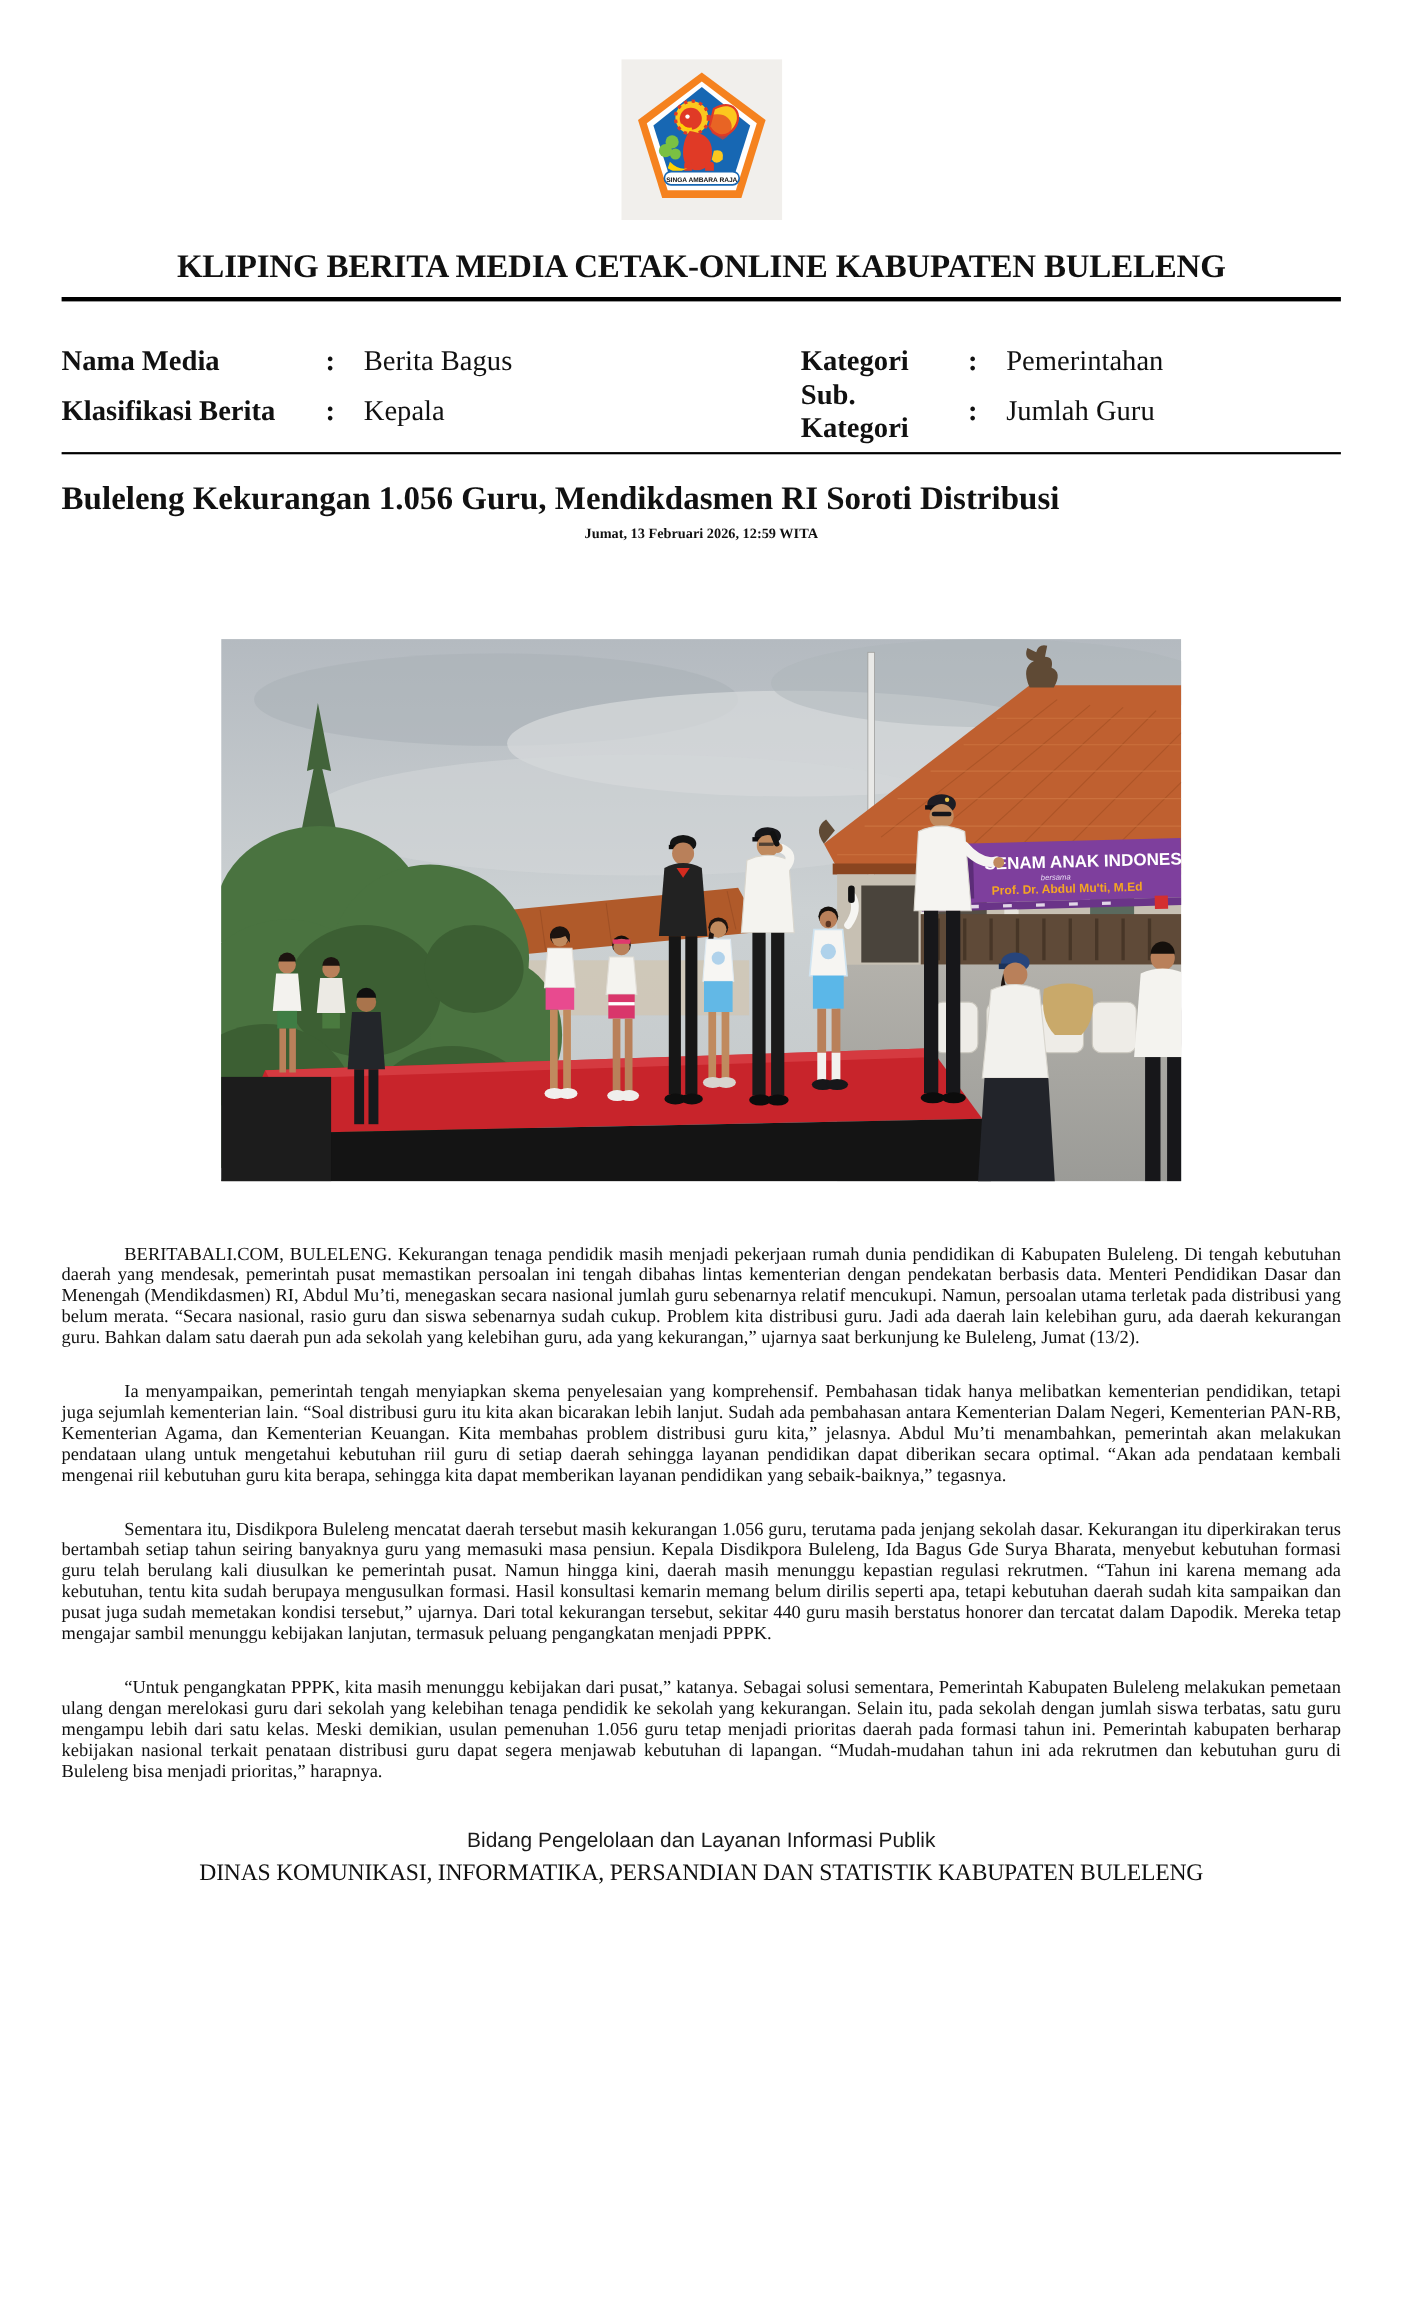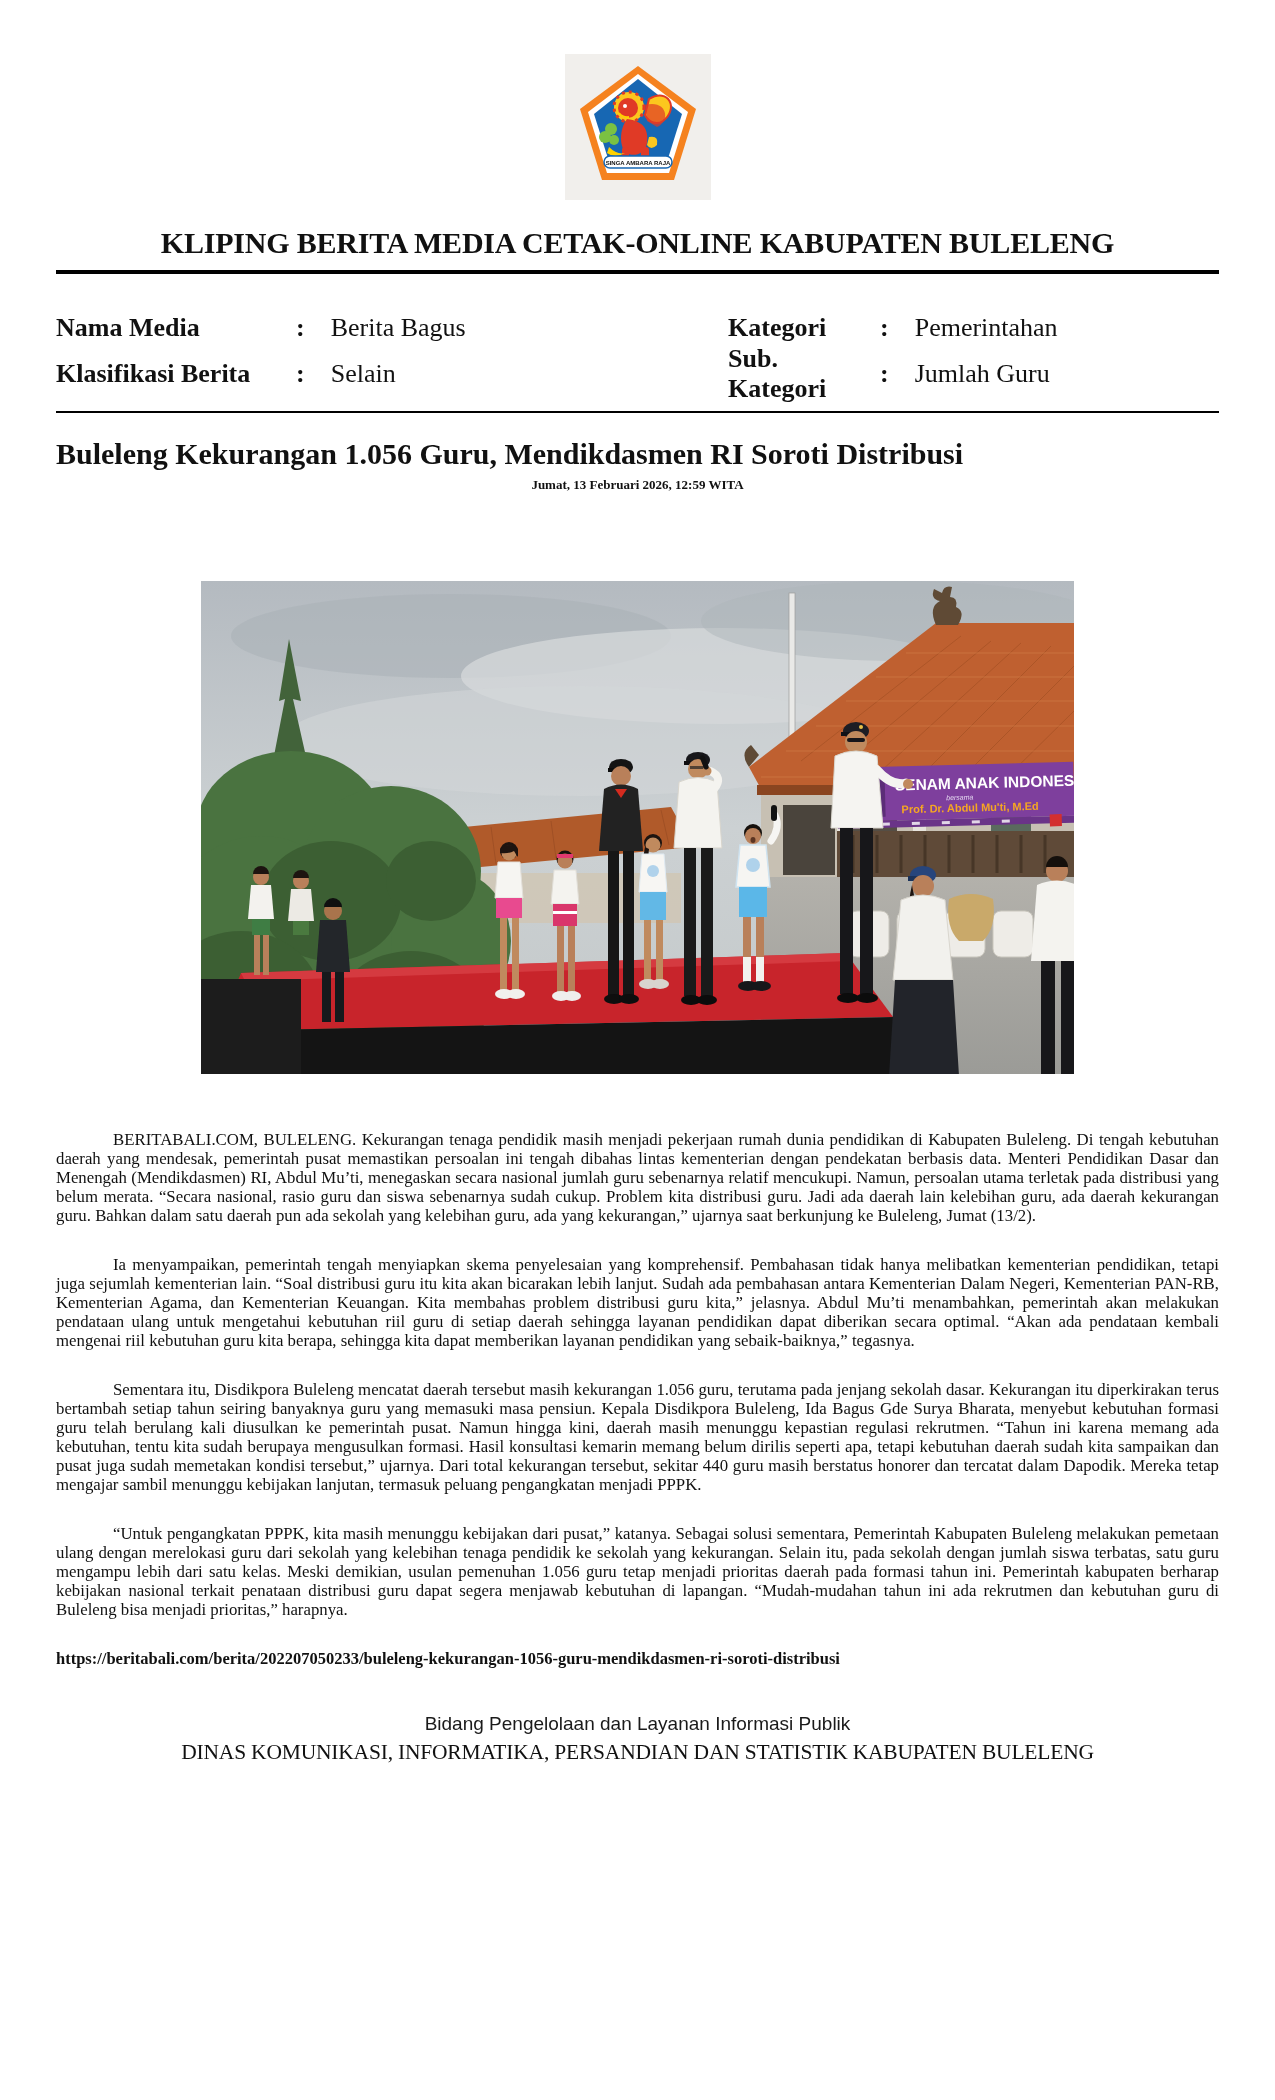--- a/index.html
+++ b/index.html
@@ -85,21 +85,21 @@
   <div class="meta">
     <div class="meta-col left">
       <div class="meta-row">
         <span class="ml">Nama Media</span>
         <span class="colon">:</span>
         <span class="mv">Berita Bagus</span>
       </div>
       <div class="meta-row">
         <span class="ml">Klasifikasi Berita</span>
         <span class="colon">:</span>
-        <span class="mv">Selain</span>
+        <span class="mv">Kepala</span>
       </div>
     </div>
     <div class="meta-col right">
       <div class="meta-row">
         <span class="ml">Kategori</span>
         <span class="colon">:</span>
         <span class="mv">Pemerintahan</span>
       </div>
       <div class="meta-row">
         <span class="ml">Sub. Kategori</span>
@@ -390,20 +390,19 @@
     </svg>
   </figure>
 
   <div class="body">
     <p>BERITABALI.COM, BULELENG. Kekurangan tenaga pendidik masih menjadi pekerjaan rumah dunia pendidikan di Kabupaten Buleleng. Di tengah kebutuhan daerah yang mendesak, pemerintah pusat memastikan persoalan ini tengah dibahas lintas kementerian dengan pendekatan berbasis data. Menteri Pendidikan Dasar dan Menengah (Mendikdasmen) RI, Abdul Mu’ti, menegaskan secara nasional jumlah guru sebenarnya relatif mencukupi. Namun, persoalan utama terletak pada distribusi yang belum merata. “Secara nasional, rasio guru dan siswa sebenarnya sudah cukup. Problem kita distribusi guru. Jadi ada daerah lain kelebihan guru, ada daerah kekurangan guru. Bahkan dalam satu daerah pun ada sekolah yang kelebihan guru, ada yang kekurangan,” ujarnya saat berkunjung ke Buleleng, Jumat (13/2).</p>
     <p>Ia menyampaikan, pemerintah tengah menyiapkan skema penyelesaian yang komprehensif. Pembahasan tidak hanya melibatkan kementerian pendidikan, tetapi juga sejumlah kementerian lain. “Soal distribusi guru itu kita akan bicarakan lebih lanjut. Sudah ada pembahasan antara Kementerian Dalam Negeri, Kementerian PAN-RB, Kementerian Agama, dan Kementerian Keuangan. Kita membahas problem distribusi guru kita,” jelasnya. Abdul Mu’ti menambahkan, pemerintah akan melakukan pendataan ulang untuk mengetahui kebutuhan riil guru di setiap daerah sehingga layanan pendidikan dapat diberikan secara optimal. “Akan ada pendataan kembali mengenai riil kebutuhan guru kita berapa, sehingga kita dapat memberikan layanan pendidikan yang sebaik-baiknya,” tegasnya.</p>
     <p>Sementara itu, Disdikpora Buleleng mencatat daerah tersebut masih kekurangan 1.056 guru, terutama pada jenjang sekolah dasar. Kekurangan itu diperkirakan terus bertambah setiap tahun seiring banyaknya guru yang memasuki masa pensiun. Kepala Disdikpora Buleleng, Ida Bagus Gde Surya Bharata, menyebut kebutuhan formasi guru telah berulang kali diusulkan ke pemerintah pusat. Namun hingga kini, daerah masih menunggu kepastian regulasi rekrutmen. “Tahun ini karena memang ada kebutuhan, tentu kita sudah berupaya mengusulkan formasi. Hasil konsultasi kemarin memang belum dirilis seperti apa, tetapi kebutuhan daerah sudah kita sampaikan dan pusat juga sudah memetakan kondisi tersebut,” ujarnya. Dari total kekurangan tersebut, sekitar 440 guru masih berstatus honorer dan tercatat dalam Dapodik. Mereka tetap mengajar sambil menunggu kebijakan lanjutan, termasuk peluang pengangkatan menjadi PPPK.</p>
     <p>“Untuk pengangkatan PPPK, kita masih menunggu kebijakan dari pusat,” katanya. Sebagai solusi sementara, Pemerintah Kabupaten Buleleng melakukan pemetaan ulang dengan merelokasi guru dari sekolah yang kelebihan tenaga pendidik ke sekolah yang kekurangan. Selain itu, pada sekolah dengan jumlah siswa terbatas, satu guru mengampu lebih dari satu kelas. Meski demikian, usulan pemenuhan 1.056 guru tetap menjadi prioritas daerah pada formasi tahun ini. Pemerintah kabupaten berharap kebijakan nasional terkait penataan distribusi guru dapat segera menjawab kebutuhan di lapangan. “Mudah-mudahan tahun ini ada rekrutmen dan kebutuhan guru di Buleleng bisa menjadi prioritas,” harapnya.</p>
   </div>
 
-  <div class="source-url">https://beritabali.com/berita/202207050233/buleleng-kekurangan-1056-guru-mendikdasmen-ri-soroti-distribusi</div>
 
   <div class="footer">
     <div class="footer-line1">Bidang Pengelolaan dan Layanan Informasi Publik</div>
     <div class="footer-line2">DINAS KOMUNIKASI, INFORMATIKA, PERSANDIAN DAN STATISTIK KABUPATEN BULELENG</div>
   </div>
 
 </div>
 
 </body></html>

